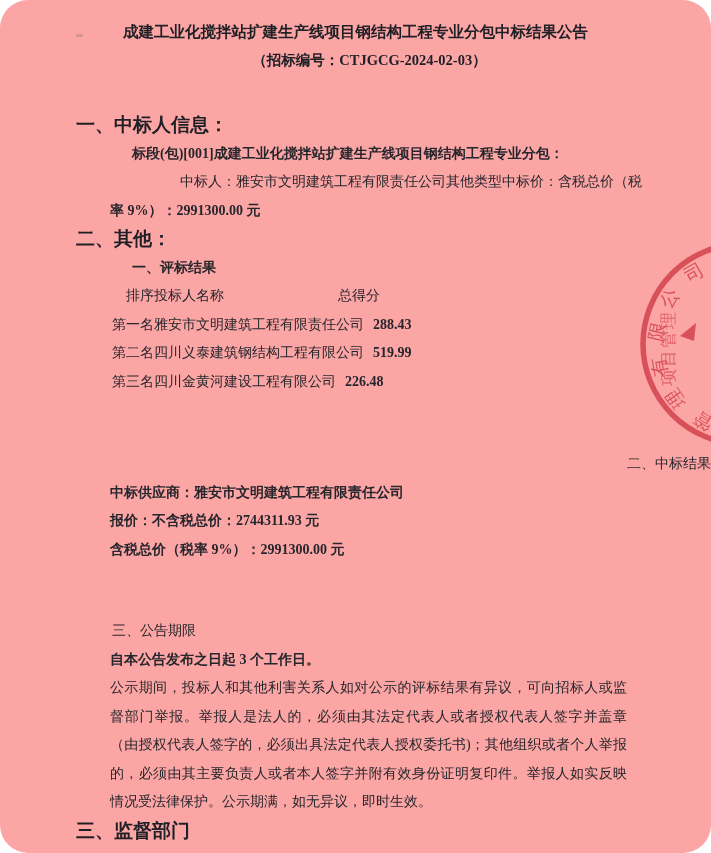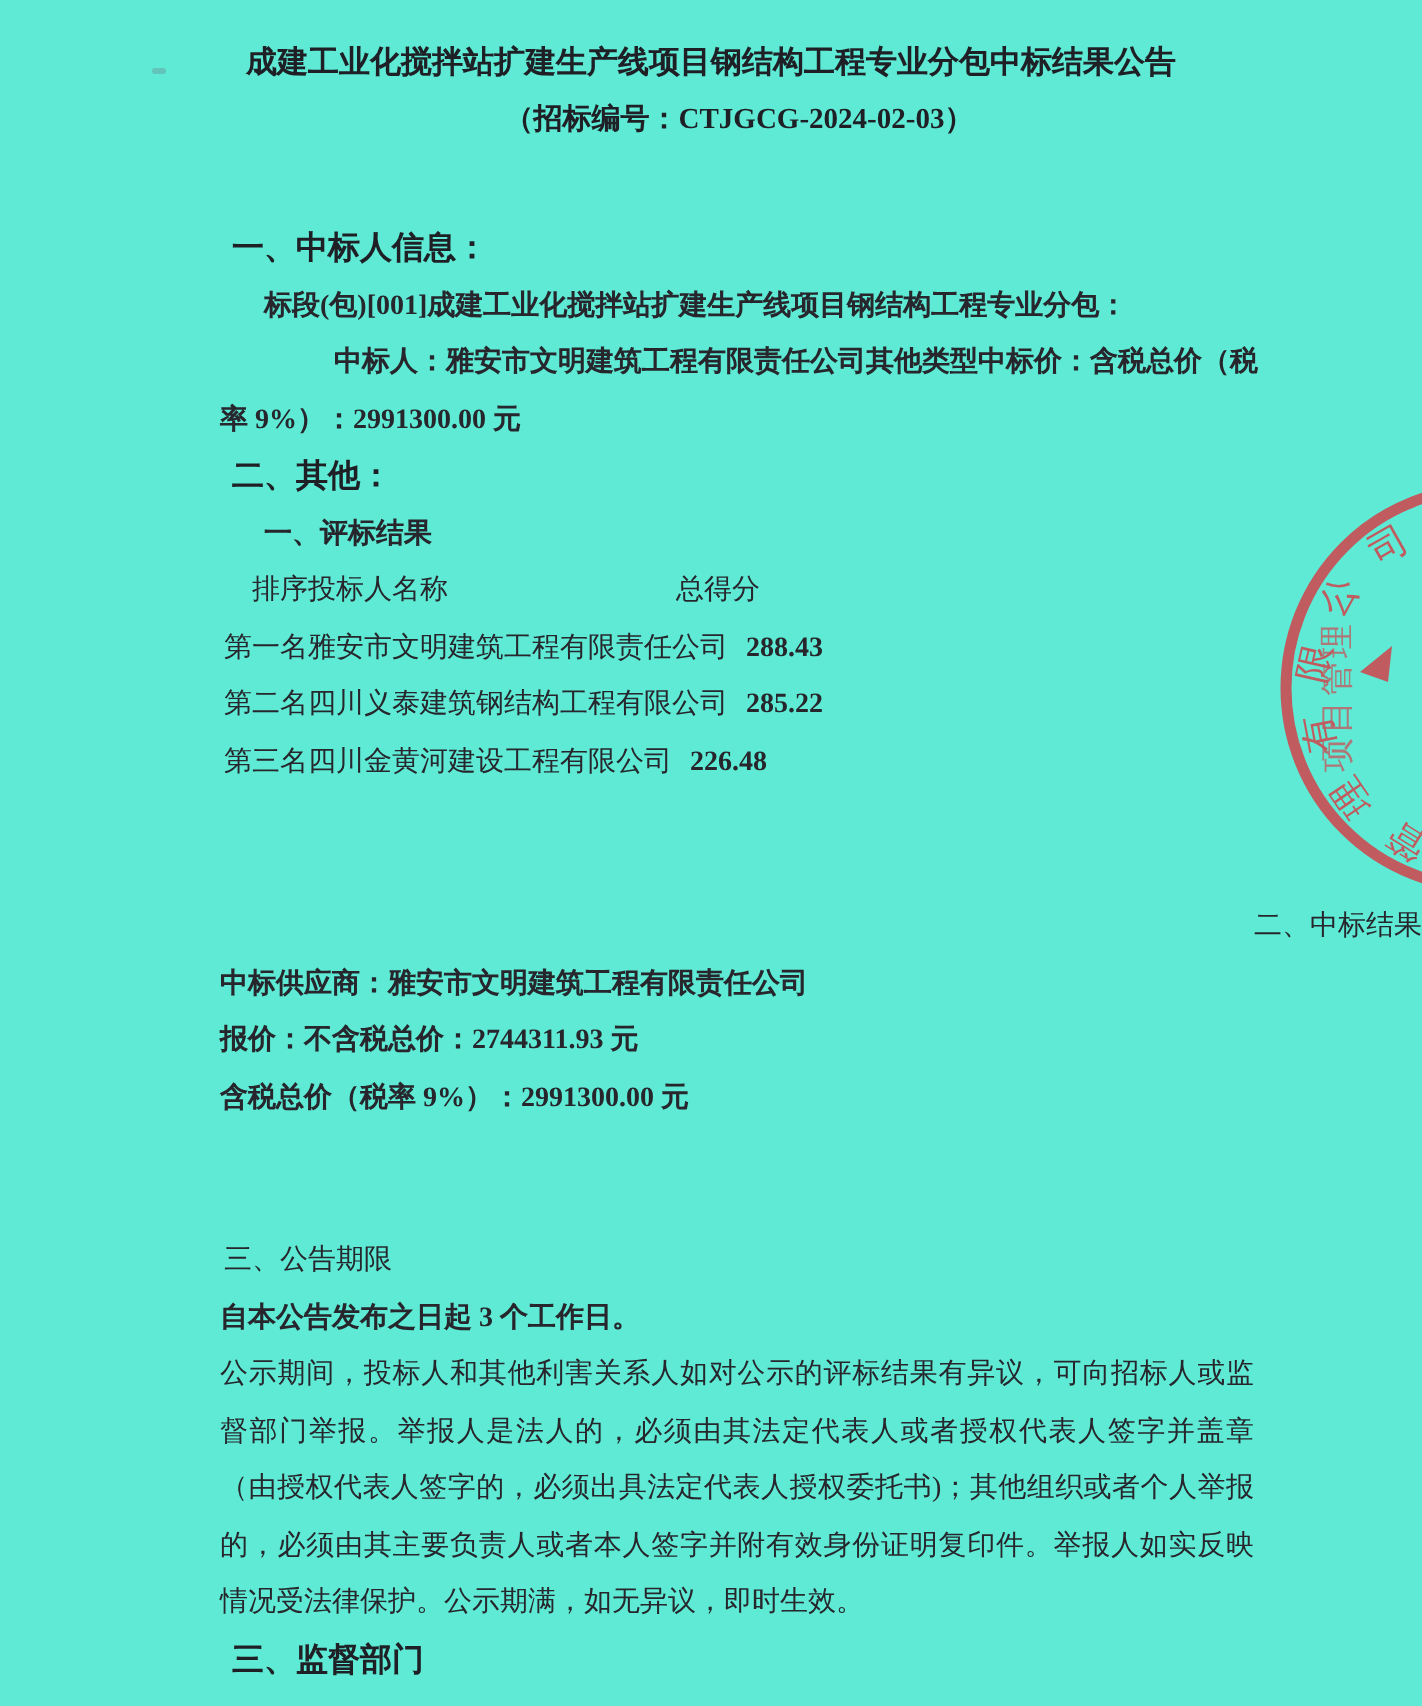--- a/index.html
+++ b/index.html
@@ -1,57 +1,57 @@
 <!DOCTYPE html>
 <html><head>
 <meta charset="utf-8">
 <style>
   html,body{margin:0;padding:0;background:#ffffff;}
   .page{
     position:relative;
     width:711px;height:853px;
-    background:#5eead4;
+    background:#fca5a5;
     overflow:hidden;
     font-family:"Liberation Serif","DejaVu Serif",serif;
     font-size:14px;
     color:#26262c;
+    border-radius:28px;
   }
   .doc-title{
     padding-top:19px;
     text-align:center;
     font-size:15.5px;
     font-weight:bold;
     line-height:26px;
     color:#1f1f26;
   }
   .doc-subtitle{
     text-align:center;
     font-size:14.5px;
     font-weight:bold;
     line-height:30px;
     color:#1f1f26;
     padding-left:28px;
   }
   .h-bold{
-    margin-left:116px;
-    font-size:16px;
+    margin-left:76px;
+    font-size:19px;
     font-weight:bold;
     line-height:28.5px;
     color:#1f1f26;
   }
   .sec1{margin-top:36px;}
   .line{margin:0 0 0 110px;line-height:28.5px;font-weight:bold;}
   .ind1{margin-left:132px;}
   .winner-row{
     display:flex;
-    justify-content:center;
+    justify-content:flex-end;
     width:532px;
     margin-left:110px;
     line-height:28.5px;
-    font-weight:bold;
   }
   .winner-row .left{margin-left:44px;}
   .tbl-head,.tbl-row{
     display:flex;
     margin-left:112px;
     line-height:28.5px;
   }
   .c-rank{width:42px;flex:0 0 auto;text-align:right;}
   .c-name-h{width:184px;flex:0 0 auto;}
   .tbl-row .c-score{margin-left:9px;font-weight:bold;}
@@ -105,21 +105,21 @@
   </div>
 
   <div class="tbl-row">
     <span class="c-rank">第一名</span>
     <span class="c-name">雅安市文明建筑工程有限责任公司</span>
     <span class="c-score">288.43</span>
   </div>
   <div class="tbl-row">
     <span class="c-rank">第二名</span>
     <span class="c-name">四川义泰建筑钢结构工程有限公司</span>
-    <span class="c-score">285.22</span>
+    <span class="c-score">519.99</span>
   </div>
   <div class="tbl-row">
     <span class="c-rank">第三名</span>
     <span class="c-name">四川金黄河建设工程有限公司</span>
     <span class="c-score">226.48</span>
   </div>
 
   <div class="result-h">二、中标结果</div>
   <div class="line">中标供应商：雅安市文明建筑工程有限责任公司</div>
   <div class="line">报价：不含税总价：2744311.93 元</div>

